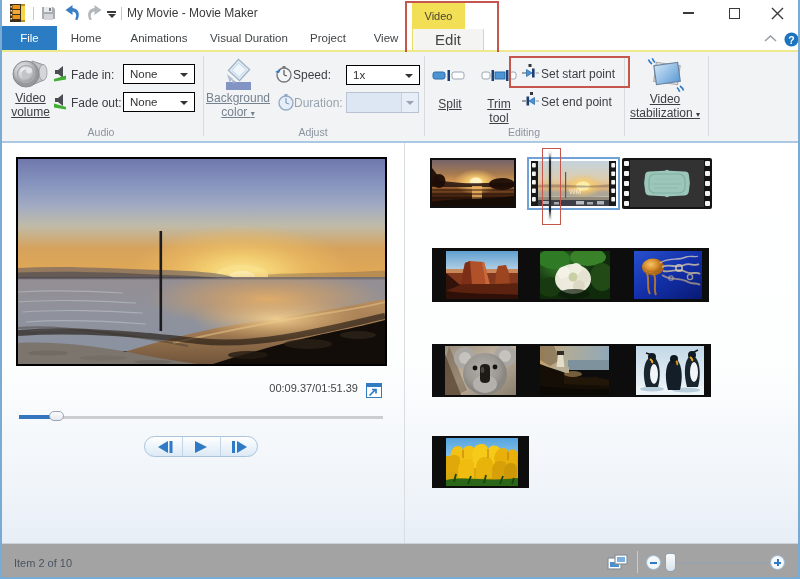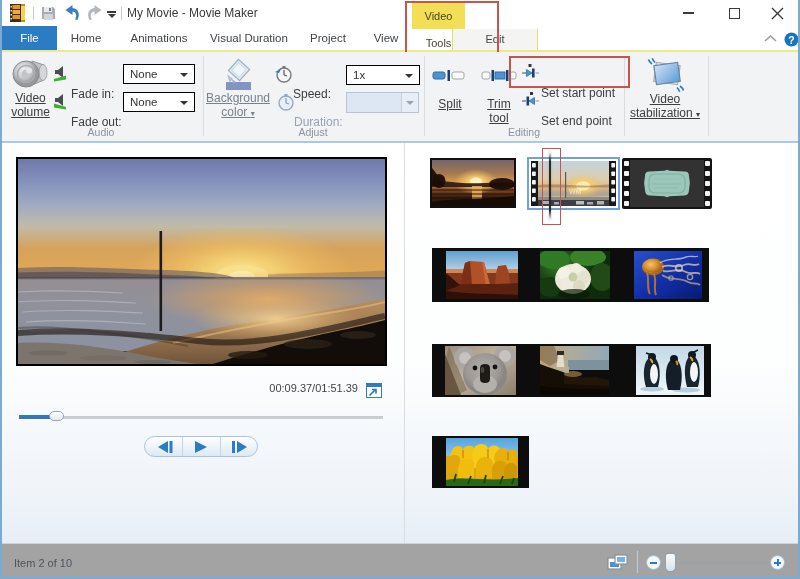--- a/index.html
+++ b/index.html
@@ -17,30 +17,30 @@
   
   #btn-min { left:681px; top:12px; width:11px; height:2px; background:#3a3a3a; }
   #btn-max { left:727px; top:8px; width:11px; height:11px; border:1.5px solid #3a3a3a; }
   
   #tabrow { left:2px; top:26px; width:796px; height:24px; background:#ffffff; }
   #filetab { left:0px; top:0px; width:55px; height:24px; background:#2b7cc2; color:#fff; font-size:11.5px; text-align:center; line-height:24px; }
   .tab { top:0px; height:24px; font-size:11.5px; color:#404447; line-height:24px; transform:translateX(-50%); white-space:nowrap; }
   #yellowline { left:2px; top:50px; width:796px; height:2px; background:#ede98c; }
   
   #vt-head { left:412px; top:3px; width:53px; height:26px; background:#f2df55; color:#4a4430; font-size:11px; text-align:center; line-height:27px; }
-  #vt-edit { left:412px; top:29px; width:86px; height:21px; background:#f4f4f2; border-left:1px solid #e6df67; border-right:1px solid #e6df67; color:#444; font-size:11px; text-align:center; line-height:21px;margin-left:40px; }
+  #vt-edit { left:412px; top:29px; width:72px; height:21px; background:#f4f4f2; border-left:1px solid #e6df67; border-right:1px solid #e6df67; color:#444; font-size:15px; text-align:center; line-height:21px; }
   .redbox { border:2px solid #c4564e; }
   #redbox1 { left:405px; top:1px; width:94px; height:54px; }
   #redbox2 { left:509px; top:56px; width:121px; height:32px; }
   #redbox3 { left:542px; top:148px; width:19px; height:77px; border-width:1px; }
   
   #ribbon { left:2px; top:52px; width:796px; height:89px; background:#f2f3f4; }
   .rsep { top:4px; width:1px; height:80px; background:#d9dcdf; }
   .glabel { top:74px; font-size:10.5px; color:#8a949e; transform:translateX(-50%); white-space:nowrap; }
-  .rtext { font-size:12px; color:#3c4043; white-space:nowrap;margin-top:19px; }
+  .rtext { font-size:12px; color:#3c4043; white-space:nowrap; }
   .rtext2 { font-size:12px; color:#3c4043; text-align:center; line-height:13.5px;text-decoration:underline; }
   .gray { color:#98a3b2; }
   .dd { background:#fff; border:1px solid #000000; font-size:11.5px; color:#333; }
   .ddcaret { position:absolute; right:6px; top:8px; width:0; height:0; border-left:4px solid transparent; border-right:4px solid transparent; border-top:4px solid #333; }
   #ribbonline { left:2px; top:141px; width:796px; height:2px; background:#abc9e2; }
   
   #content { left:2px; top:143px; width:796px; height:400px; background:linear-gradient(#ffffff, #fdfefe 55%, #eef3f9 90%, #e7eef6); }
   
   #preview { left:14px; top:14px; width:371px; height:209px; background:#000; }
   #timetext { left:222px; top:239px; width:134px; text-align:right; font-size:11px; color:#444; }

